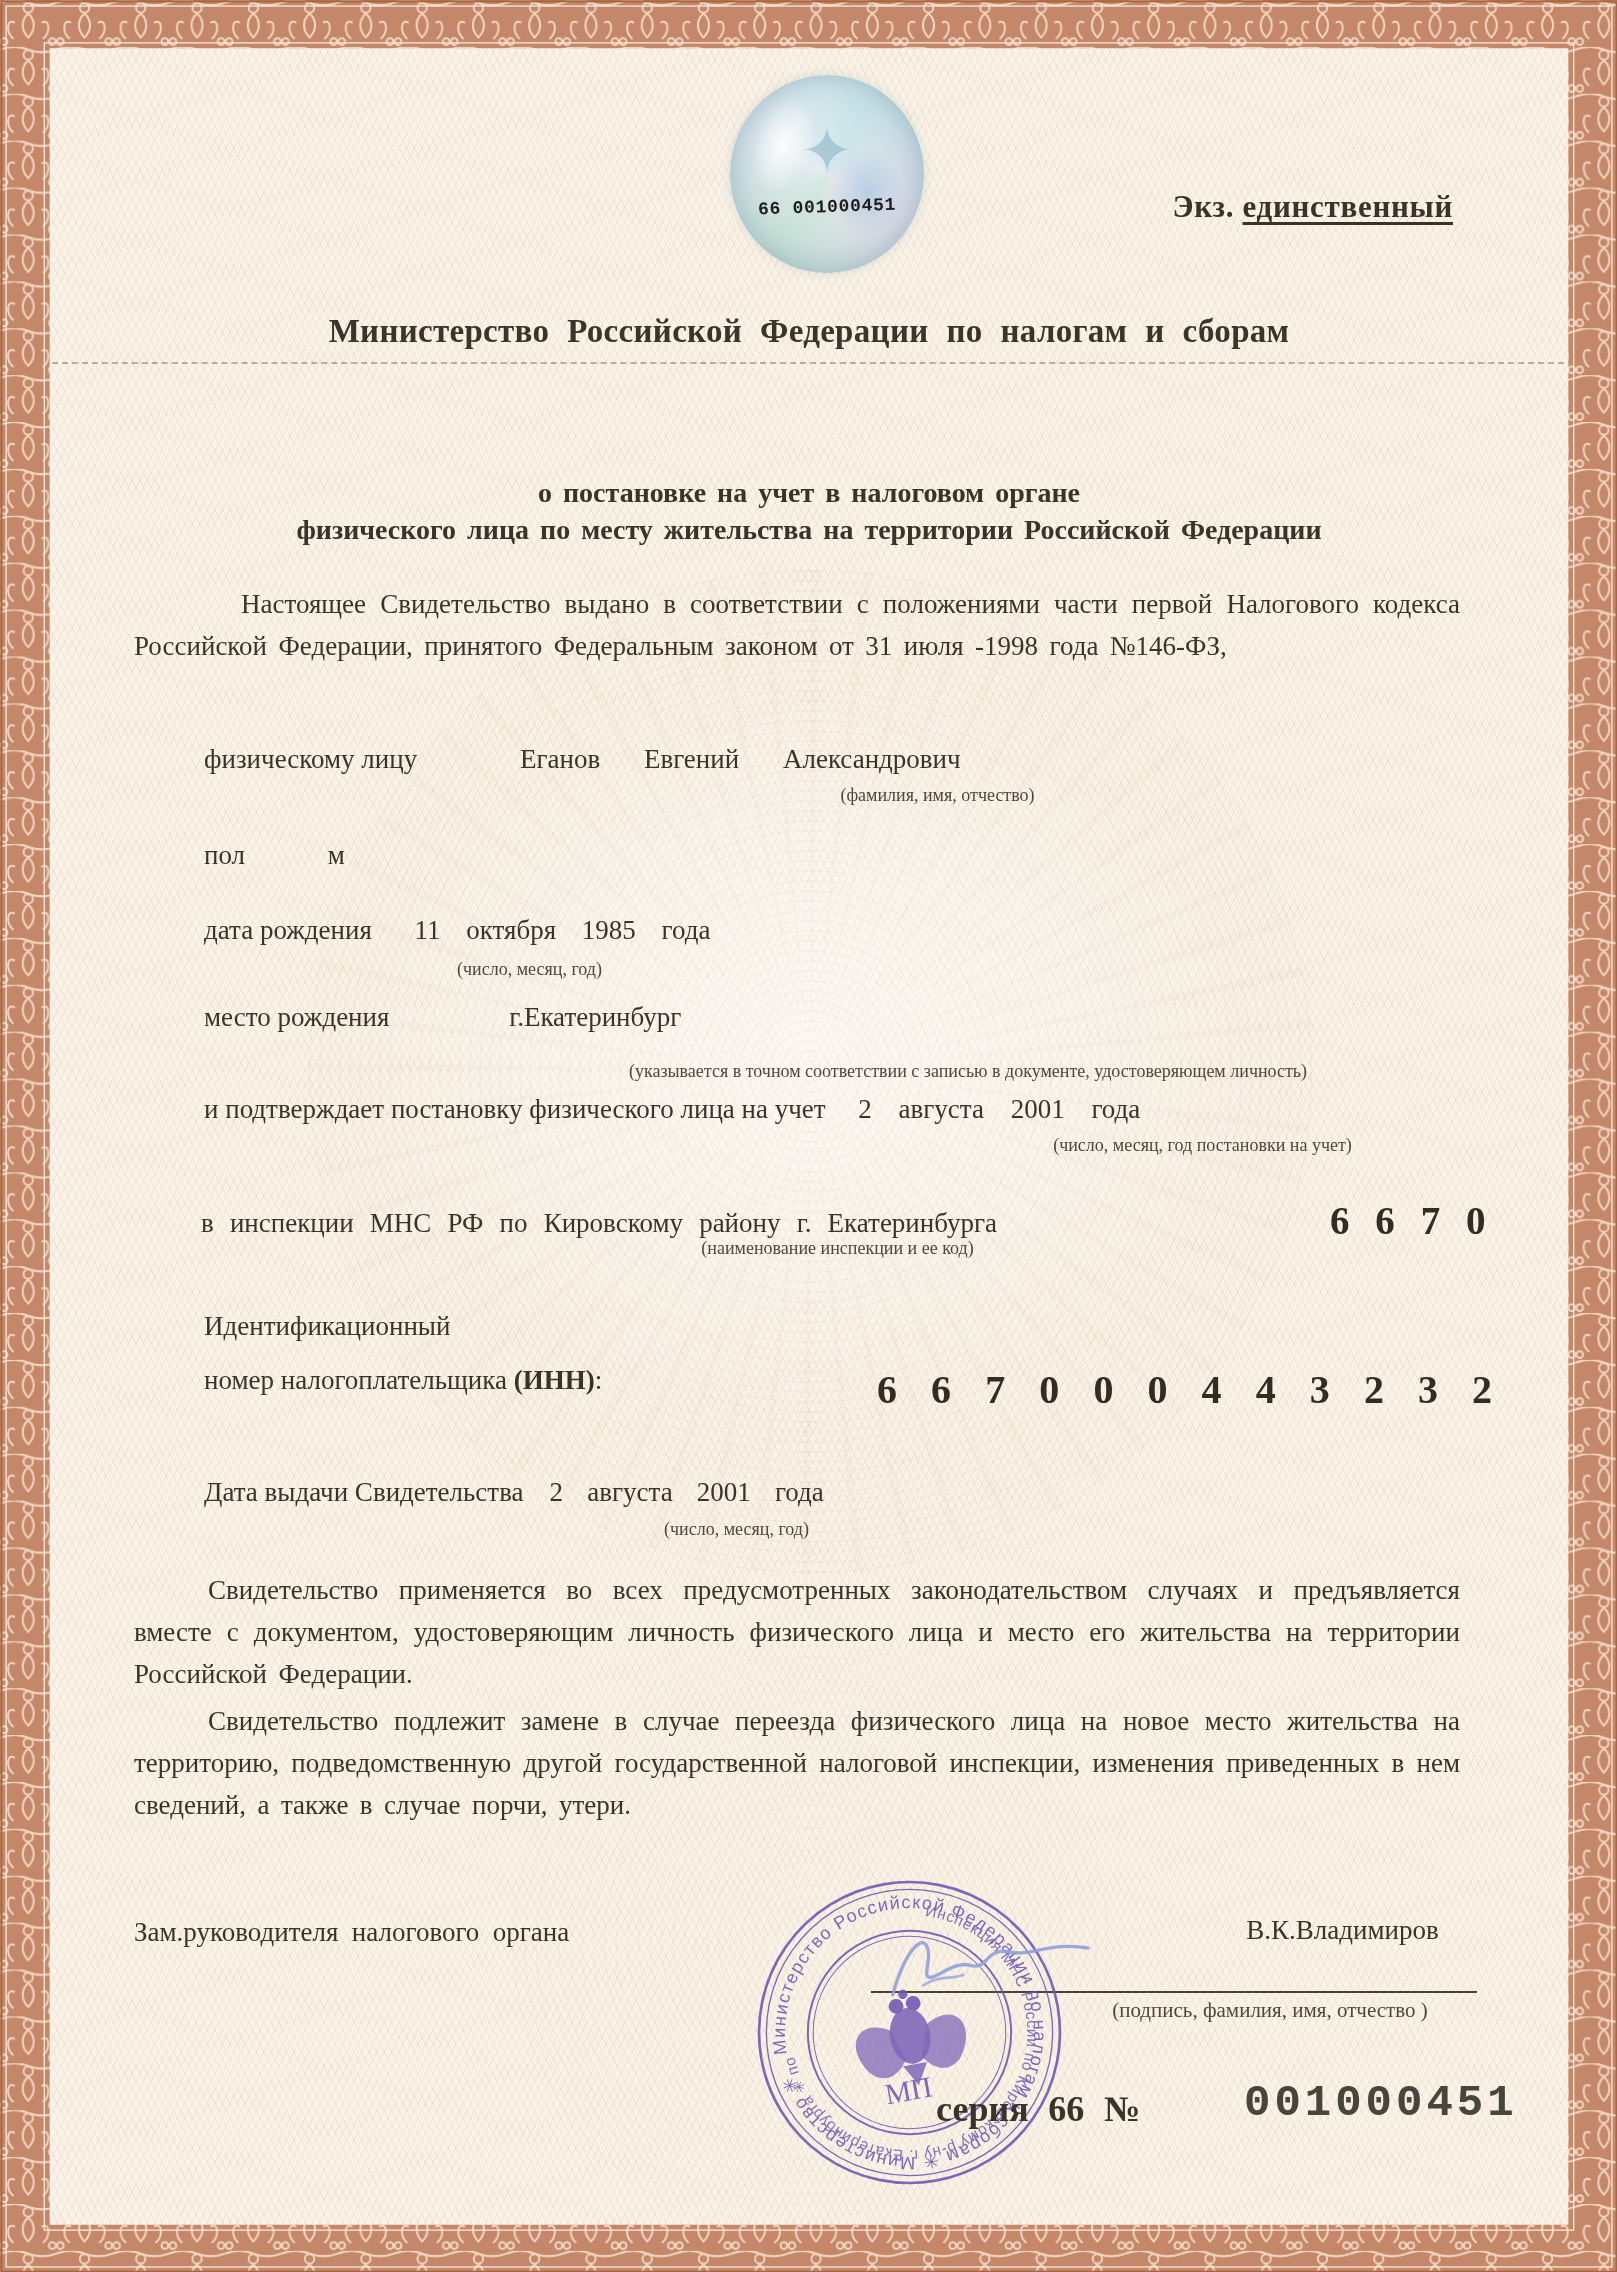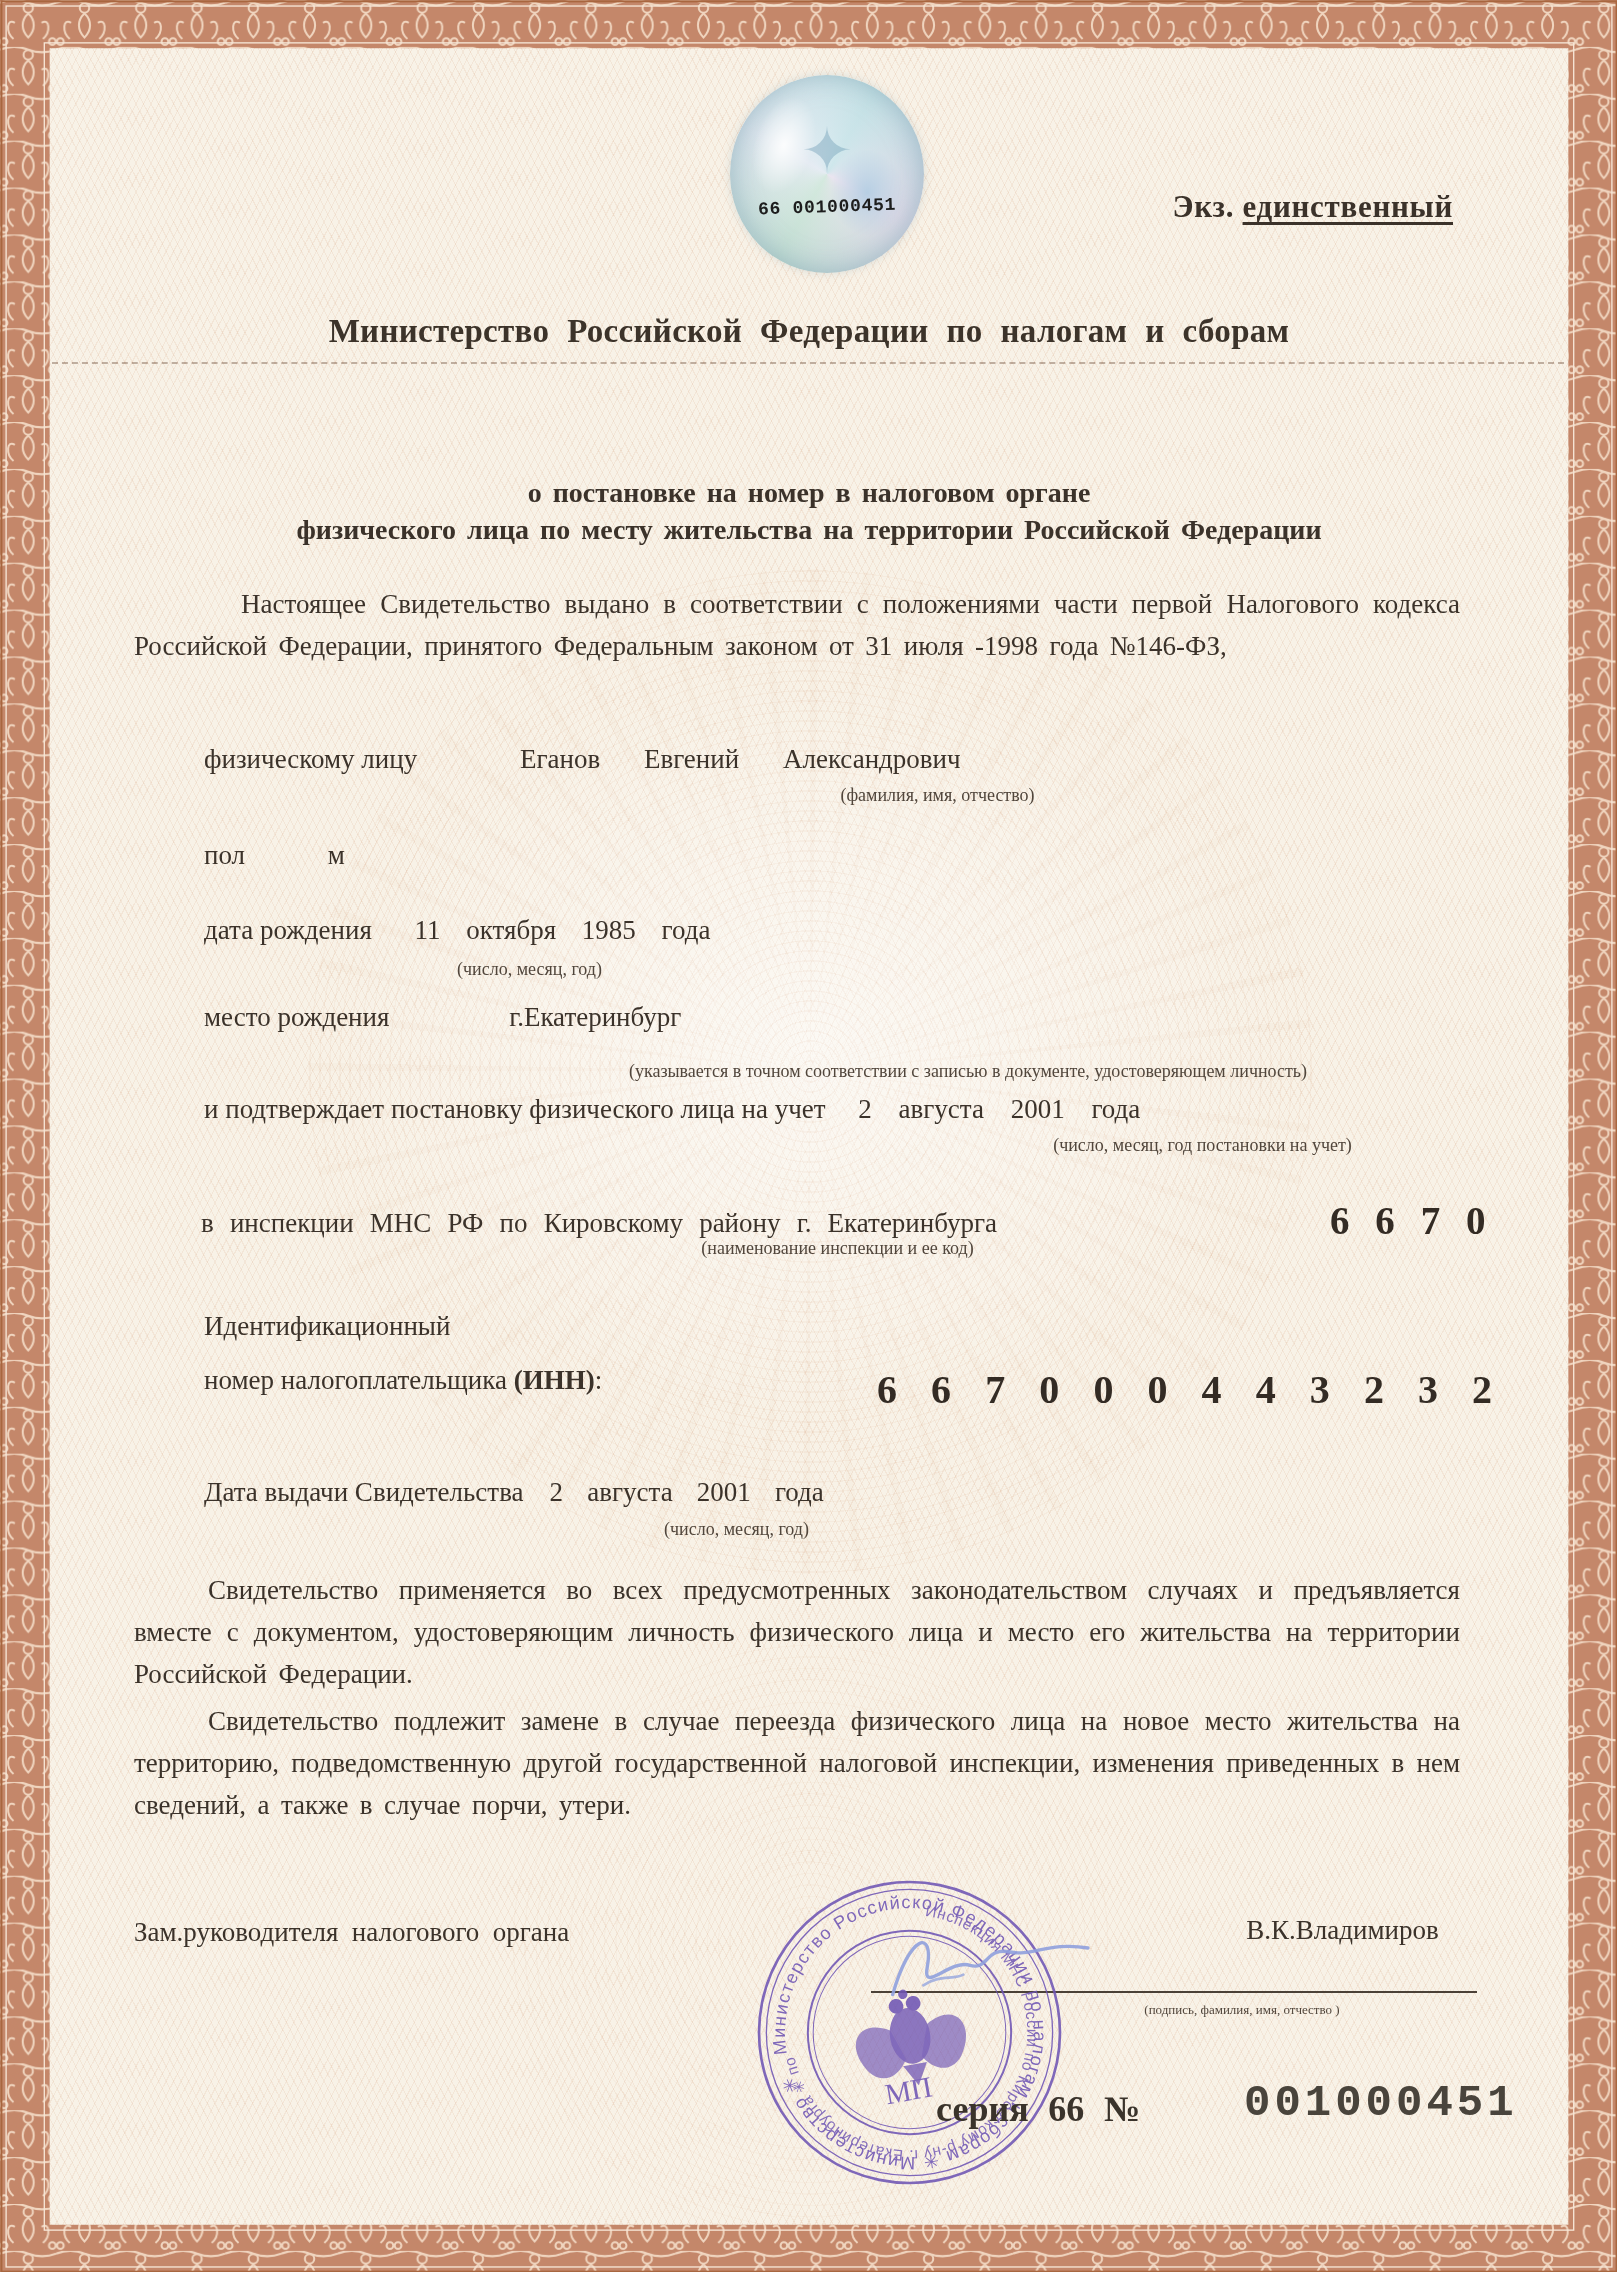--- a/index.html
+++ b/index.html
@@ -97,21 +97,21 @@
     <div class="abs holo-serial">66 001000451</div>
   </div>
 
   <div class="abs copy-note">
     <span>Экз.</span>
     <span class="u">единственный</span>
   </div>
 
   <div class="abs ministry">Министерство Российской Федерации по налогам и сборам</div>
   <div class="abs rule"></div>
-  <div class="abs sub" style="top:477px;">о постановке на номер в налоговом органе</div>
+  <div class="abs sub" style="top:477px;">о постановке на учет в налоговом органе</div>
   <div class="abs sub" style="top:514px;">физического лица по месту жительства на территории Российской Федерации</div>
 
   <div class="abs para" style="left:134px; top:583px; text-indent:107px;">Настоящее Свидетельство выдано в соответствии с положениями части первой Налогового кодекса Российской Федерации, принятого Федеральным законом от 31 июля -1998 года №146-ФЗ,</div>
 
   <div class="abs nw" style="left:204px; top:743px;">
     <span class="lbl">физическому лицу</span>
     <span class="val" style="margin-left:100px; word-spacing:37px;">Еганов Евгений Александрович</span>
   </div>
   <div class="abs cap" style="left:750px; top:785px; width:375px;">(фамилия, имя, отчество)</div>
 
@@ -155,21 +155,21 @@
     <span class="val" style="margin-left:23.4px; word-spacing:17.4px;">2 августа 2001 года</span>
   </div>
   <div class="abs cap" style="left:596px; top:1519px; width:281px;">(число, месяц, год)</div>
 
   <div class="abs para" style="left:134px; top:1569px; text-indent:74px;">Свидетельство применяется во всех предусмотренных законодательством случаях и предъявляется вместе с документом, удостоверяющим личность физического лица и место его жительства на территории Российской Федерации.</div>
   <div class="abs para" style="left:134px; top:1700px; text-indent:74px;">Свидетельство подлежит замене в случае переезда физического лица на новое место жительства на территорию, подведомственную другой государственной налоговой инспекции, изменения приведенных в нем сведений, а также в случае порчи, утери.</div>
 
   <div class="abs lbl" style="left:134px; top:1916px; word-spacing:6.7px;">Зам.руководителя налогового органа</div>
   <div class="abs lbl" style="left:1232px; top:1914px; width:221px; text-align:center;">В.К.Владимиров</div>
   <div class="abs sig-line"></div>
-  <div class="abs cap" style="left:996px; top:2000px; width:492px; font-size:13px;">(подпись,  фамилия, имя, отчество )</div>
+  <div class="abs cap" style="left:1024px; top:2000px; width:492px; font-size:21px;">(подпись,  фамилия, имя, отчество )</div>
 
   <svg class="abs stamp-wrap" viewBox="-240 -240 480 480">
     <g fill="none" stroke="#6f55b4">
       <circle r="225" stroke-width="4"></circle>
       <circle r="214" stroke-width="2"></circle>
       <circle r="152" stroke-width="3"></circle>
       <circle r="144" stroke-width="1.5"></circle>
     </g>
     <defs>
       <path id="st-outer" d="M -186 0 A 186 186 0 1 1 186 0 A 186 186 0 1 1 -186 0"></path>

